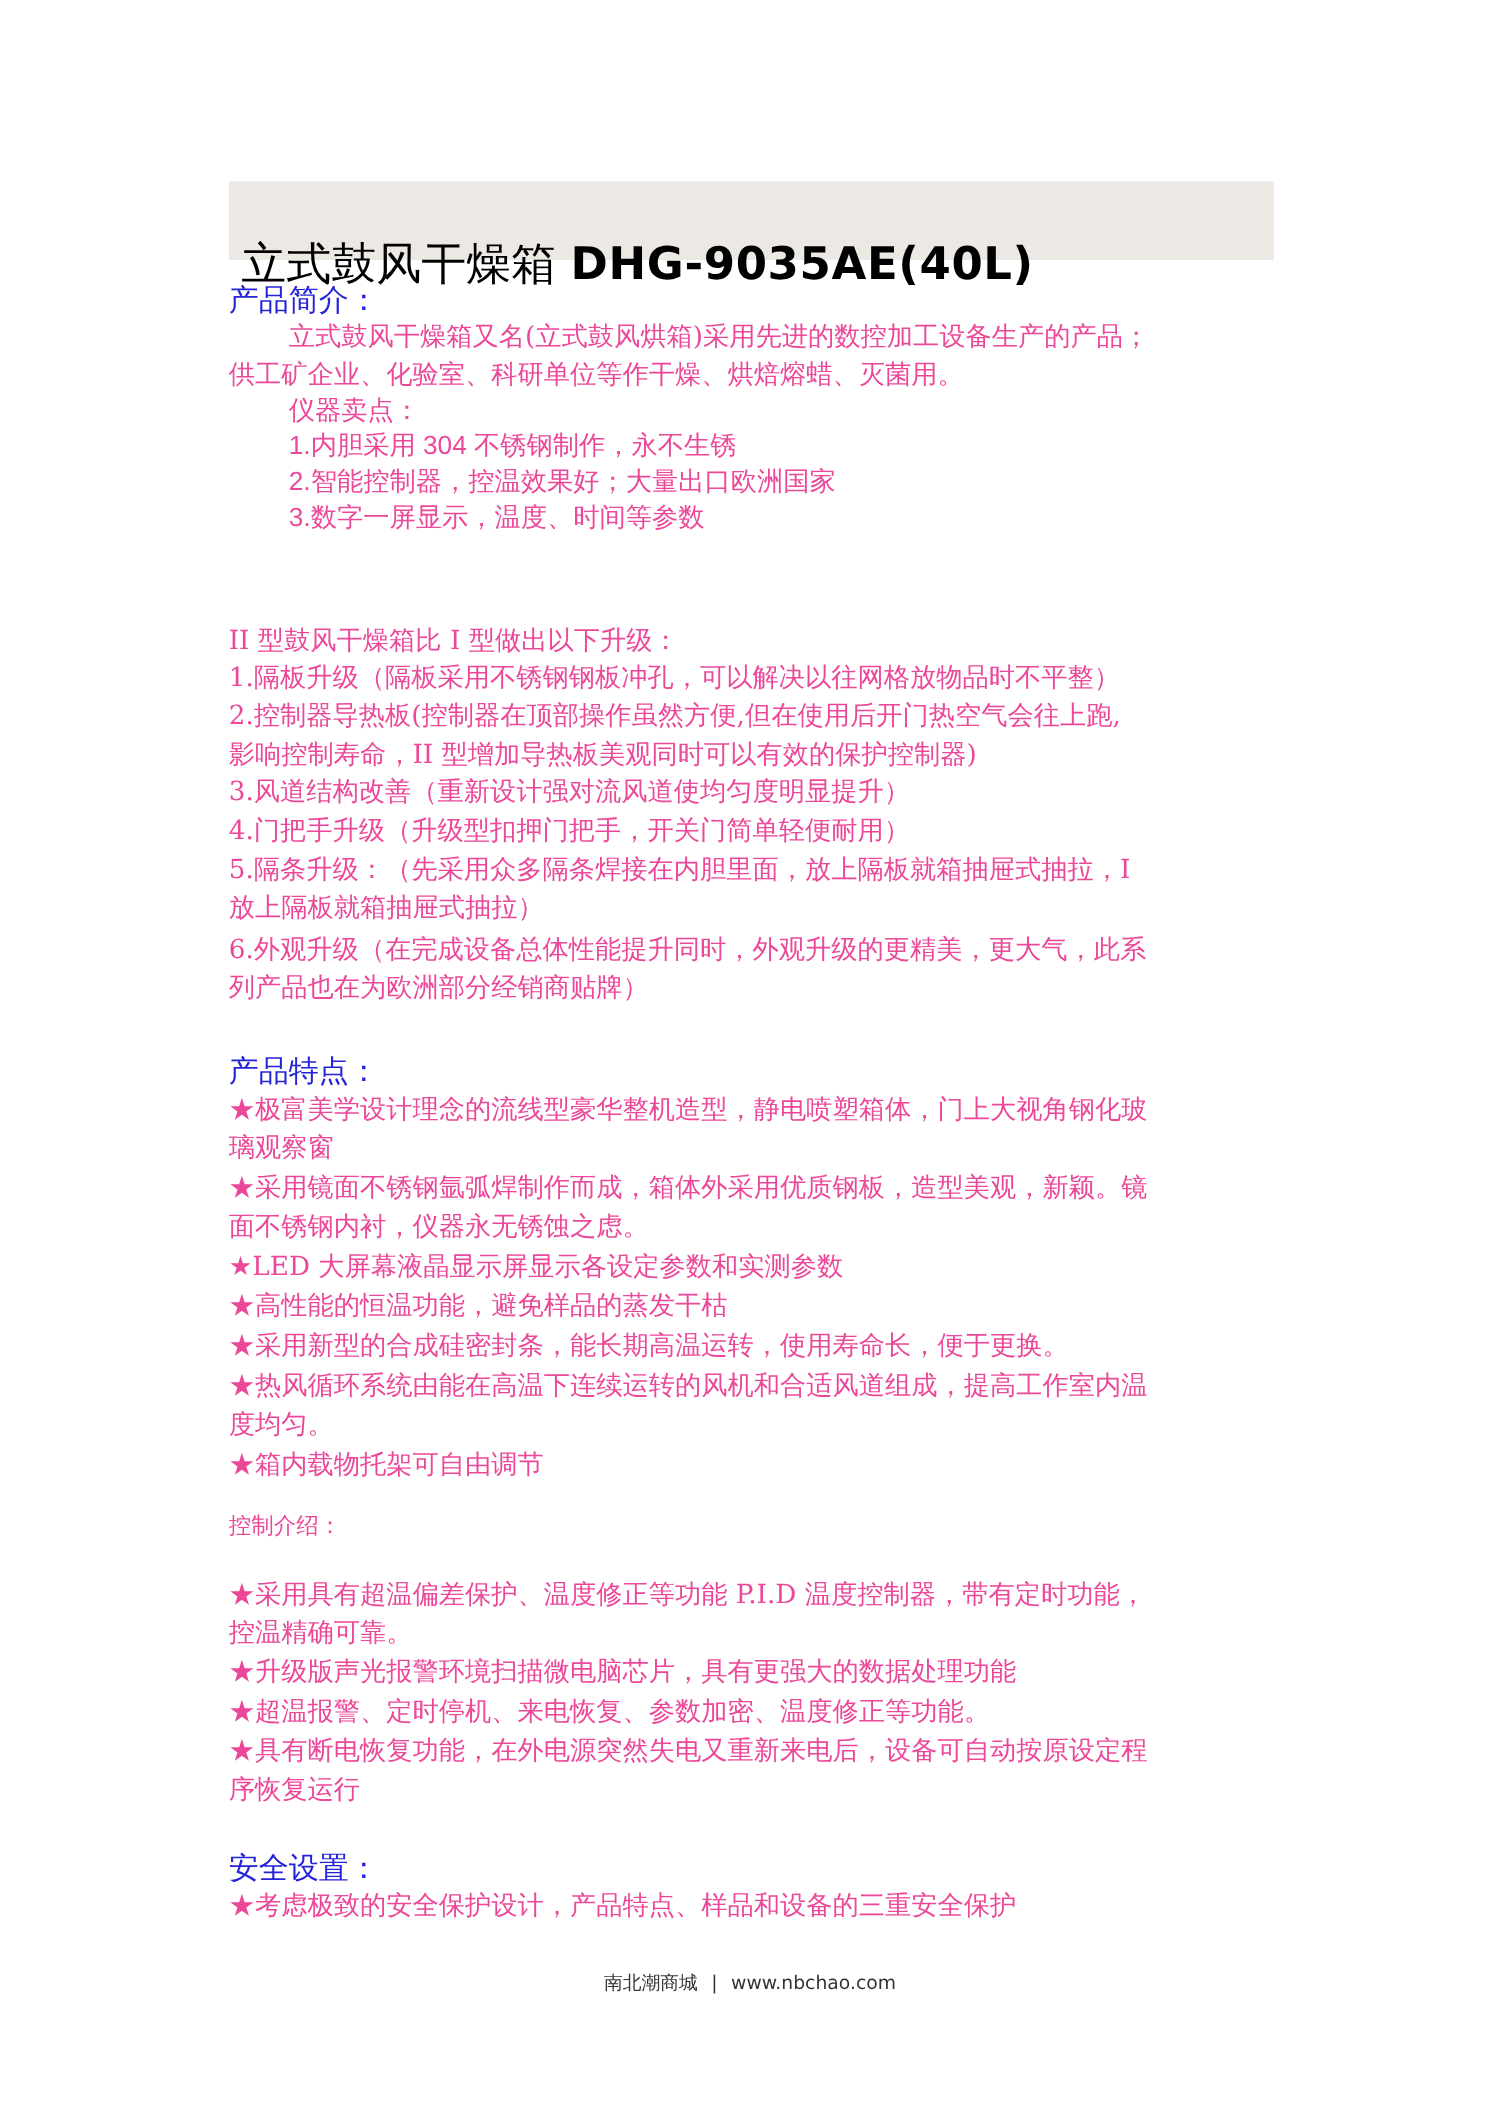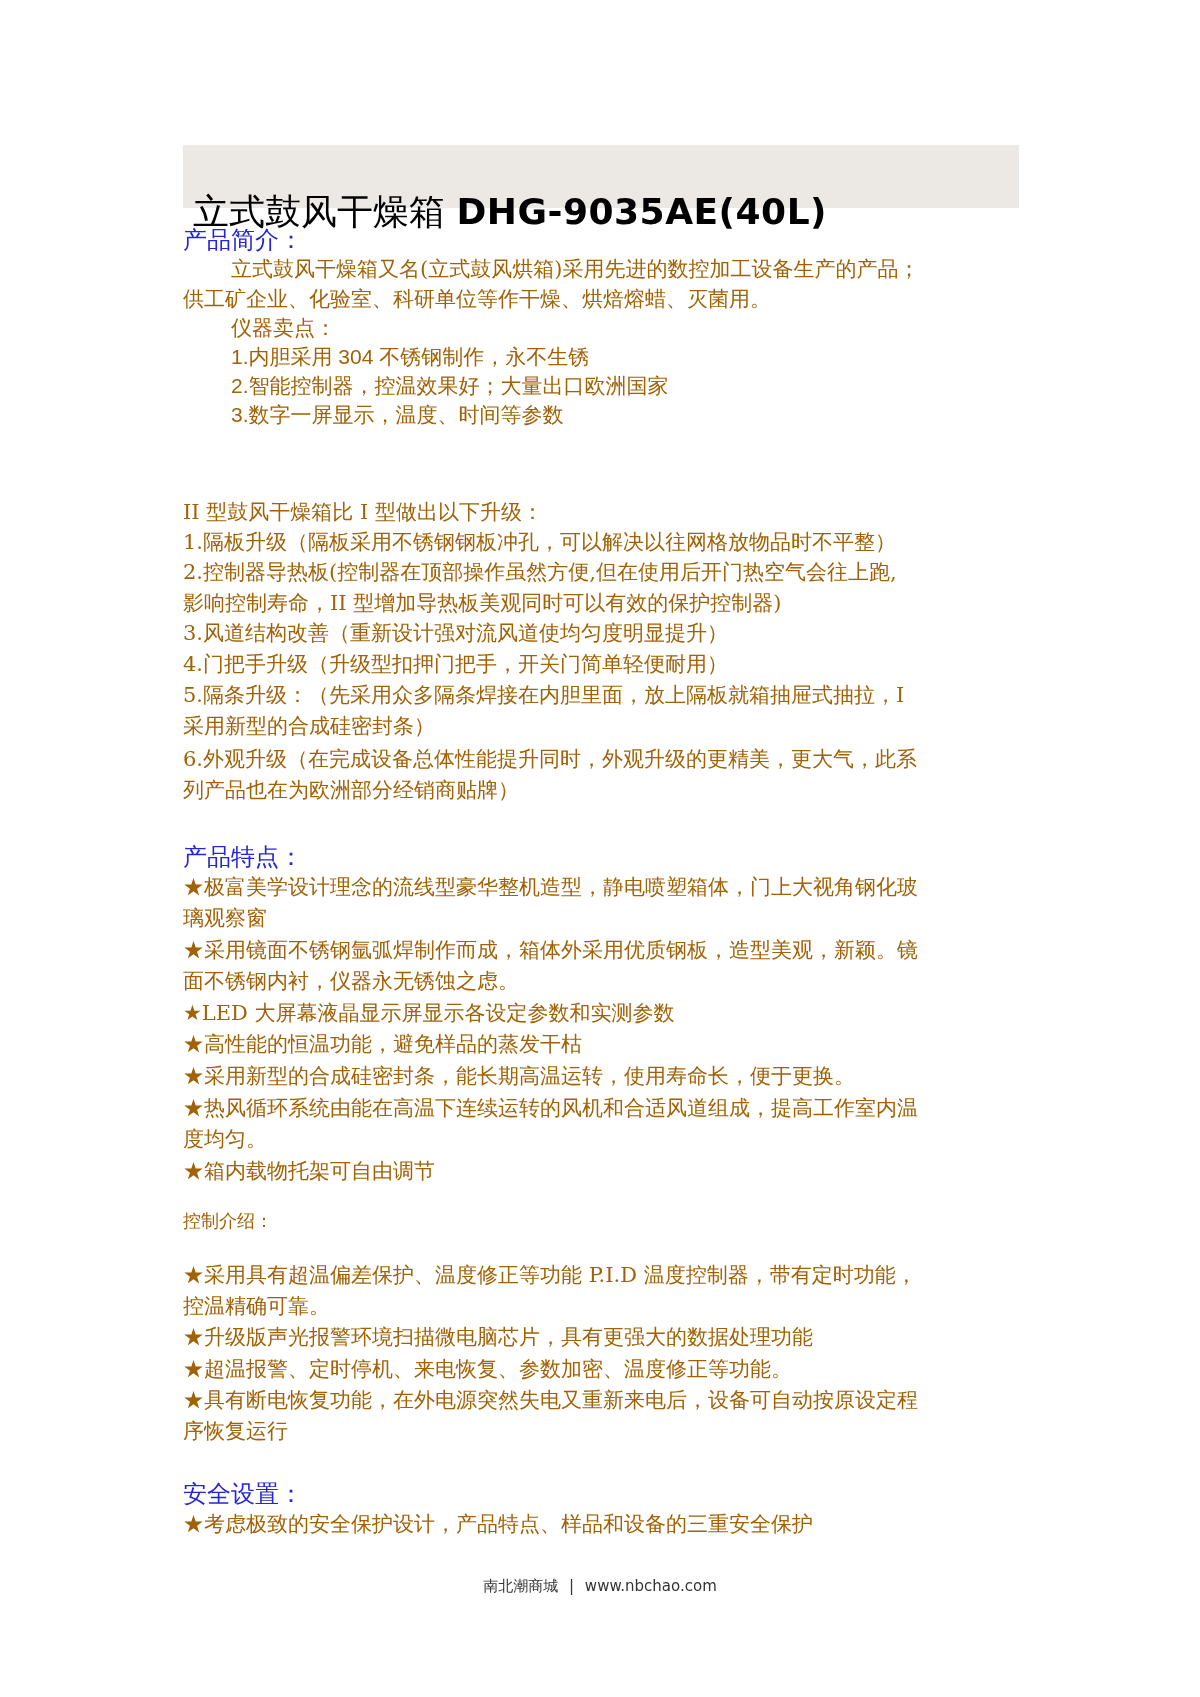--- a/index.html
+++ b/index.html
@@ -17,21 +17,21 @@
       position: absolute; left: 10px; top: 6px;
       font-size: 36px; line-height: 50px; white-space: nowrap;
       font-family: "DejaVu Serif", serif; font-weight: normal; color: #000; margin-top: 36px;
     }
     .title .model {
       font-family: "DejaVu Sans", "Liberation Sans", sans-serif; font-weight: bold;
       letter-spacing: 0.5px;
     }
     .line {
       position: absolute; left: 0; font-size: 21px; line-height: 32px;
-      white-space: nowrap; color: #a16207;
+      white-space: nowrap; color: #ec4899;
     }
     .line.indent { left: 48px; }
     .heading-blue { color: #2424d8; font-size: 24px; }
     .heading-plain { font-size: 18px; }
     .sans { font-family: "Liberation Sans", "DejaVu Sans", sans-serif; }
     .footer {
       position: absolute; left: 0; width: 1200px; top: 1577px; text-align: center;
       font-size: 15px; color: #333; font-family: "DejaVu Sans", sans-serif;
     }
     .footer .sep { margin: 0 6px; }
@@ -53,21 +53,21 @@
   <div class="line indent sans" style="top:370px">2.智能控制器，控温效果好；大量出口欧洲国家</div>
   <div class="line indent sans" style="top:399px">3.数字一屏显示，温度、时间等参数</div>
 
   <div class="line" style="top:496px">II 型鼓风干燥箱比 I 型做出以下升级：</div>
   <div class="line" style="top:526px">1.隔板升级（隔板采用不锈钢钢板冲孔，可以解决以往网格放物品时不平整）</div>
   <div class="line" style="top:556px">2.控制器导热板(控制器在顶部操作虽然方便,但在使用后开门热空气会往上跑,</div>
   <div class="line" style="top:587px">影响控制寿命，II 型增加导热板美观同时可以有效的保护控制器)</div>
   <div class="line" style="top:617px">3.风道结构改善（重新设计强对流风道使均匀度明显提升）</div>
   <div class="line" style="top:648px">4.门把手升级（升级型扣押门把手，开关门简单轻便耐用）</div>
   <div class="line" style="top:679px">5.隔条升级：（先采用众多隔条焊接在内胆里面，放上隔板就箱抽屉式抽拉，I</div>
-  <div class="line" style="top:710px">采用新型的合成硅密封条）</div>
+  <div class="line" style="top:710px">放上隔板就箱抽屉式抽拉）</div>
   <div class="line" style="top:743px">6.外观升级（在完成设备总体性能提升同时，外观升级的更精美，更大气，此系</div>
   <div class="line" style="top:774px">列产品也在为欧洲部分经销商贴牌）</div>
 
   <div class="line heading-blue" style="top:841px">产品特点：</div>
   <div class="line" style="top:871px">★极富美学设计理念的流线型豪华整机造型，静电喷塑箱体，门上大视角钢化玻</div>
   <div class="line" style="top:902px">璃观察窗</div>
   <div class="line" style="top:934px">★采用镜面不锈钢氩弧焊制作而成，箱体外采用优质钢板，造型美观，新颖。镜</div>
   <div class="line" style="top:965px">面不锈钢内衬，仪器永无锈蚀之虑。</div>
   <div class="line" style="top:997px">★LED 大屏幕液晶显示屏显示各设定参数和实测参数</div>
   <div class="line" style="top:1028px">★高性能的恒温功能，避免样品的蒸发干枯</div>

